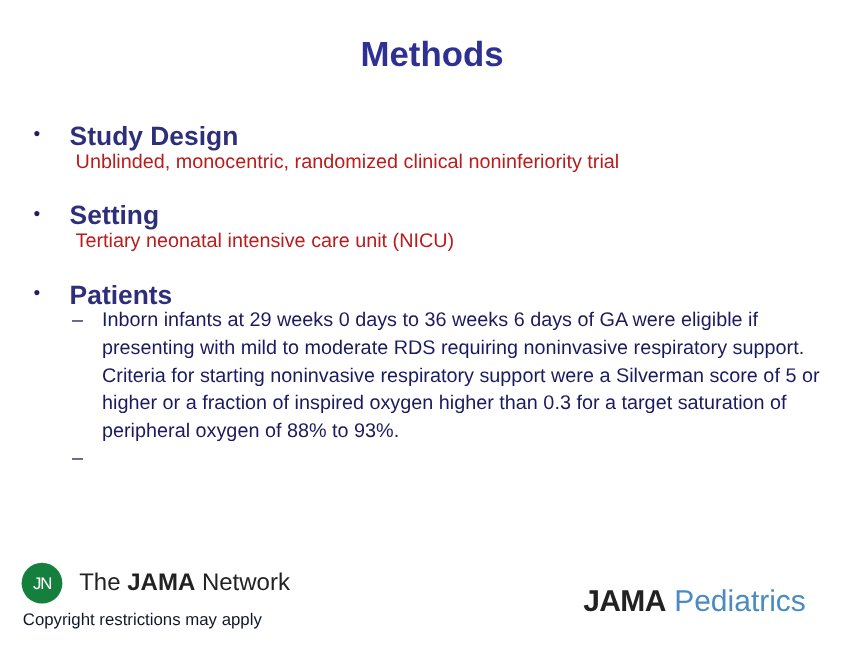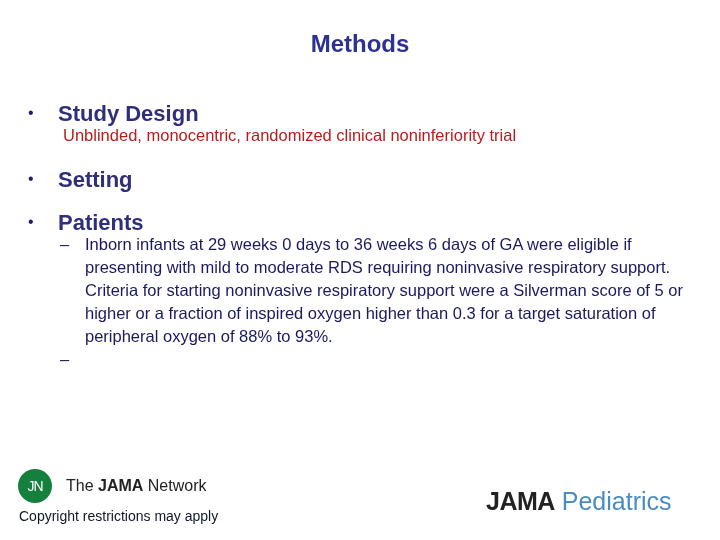--- a/index.html
+++ b/index.html
@@ -1,52 +1,53 @@
 <!DOCTYPE html>
 <html><head>
 <meta charset="utf-8">
 <style>
   html, body { margin: 0; padding: 0; background: #ffffff; }
   body { width: 720px; height: 540px; position: relative; overflow: hidden;
          font-family: "Liberation Sans", sans-serif; color: #1f1f66; }
   .title { position: absolute; left: 0; width: 720px; top: 30px; text-align: center;
-           font-size: 24px; font-weight: bold; color: #2e3192; }
+           font-size: 29px; font-weight: bold; color: #2e3192; }
   .bullets { position: absolute; left: 28px; top: 103px; width: 670px; }
   .item { position: relative; margin-bottom: 22px; }
   .bullet { position: absolute; left: 0; top: 1px; font-size: 16px; color: #1f1f66; }
   .heading { margin-left: 30px; font-size: 22px; font-weight: bold; color: #2e2e7a; line-height: 21px; }
   .body-text { margin-left: 35px; font-size: 16.5px; line-height: 23px; color: #b91c1c; }
   .subitems { margin-left: 32px; }
   .sub { position: relative; padding-left: 25px; font-size: 16.5px; line-height: 23px; color: #1a1a5e; }
   .dash { position: absolute; left: 0; top: 0; }
   .footer-left { position: absolute; left: 18px; top: 469px; display: flex; align-items: center; }
   .jn-logo { width: 34px; height: 34px; border-radius: 50%; background: #15803d;
              display: flex; align-items: center; justify-content: center;
              color: #fff; font-size: 14px; font-weight: normal; letter-spacing: -1px; }
-  .network-text { margin-left: 14px; font-size: 16px; color: #222; }
+  .network-text { margin-left: 14px; font-size: 20px; color: #222; }
   .network-text b { font-weight: bold; }
   .copyright { position: absolute; left: 19px; top: 508px; font-size: 14px; color: #0f172a; }
   .jama-ped { position: absolute; left: 486px; top: 487px; font-size: 25px; }
   .jama { font-weight: bold; color: #222; letter-spacing: -0.5px; }
   .ped { color: #4a8cc2; }
 </style>
 </head>
 <body>
 
 <div class="title">Methods</div>
 
 <div class="bullets">
   <div class="item">
     <span class="bullet">•</span>
     <div class="heading">Study Design</div>
     <div class="body-text">Unblinded, monocentric, randomized clinical noninferiority trial</div>
   </div>
   <div class="item">
     <span class="bullet">•</span>
     <div class="heading">Setting</div>
+    <div class="body-text">Tertiary neonatal intensive care unit (NICU)</div>
   </div>
   <div class="item">
     <span class="bullet">•</span>
     <div class="heading">Patients</div>
     <div class="subitems">
       <div class="sub">
         <span class="dash">–</span>
         <span>Inborn infants at 29 weeks 0 days to 36 weeks 6 days of GA were eligible if presenting with mild to moderate RDS requiring noninvasive respiratory support. Criteria for starting noninvasive respiratory support were a Silverman score of 5 or higher or a fraction of inspired oxygen higher than 0.3 for a target saturation of peripheral oxygen of 88% to 93%.</span>
       </div>
       <div class="sub">

